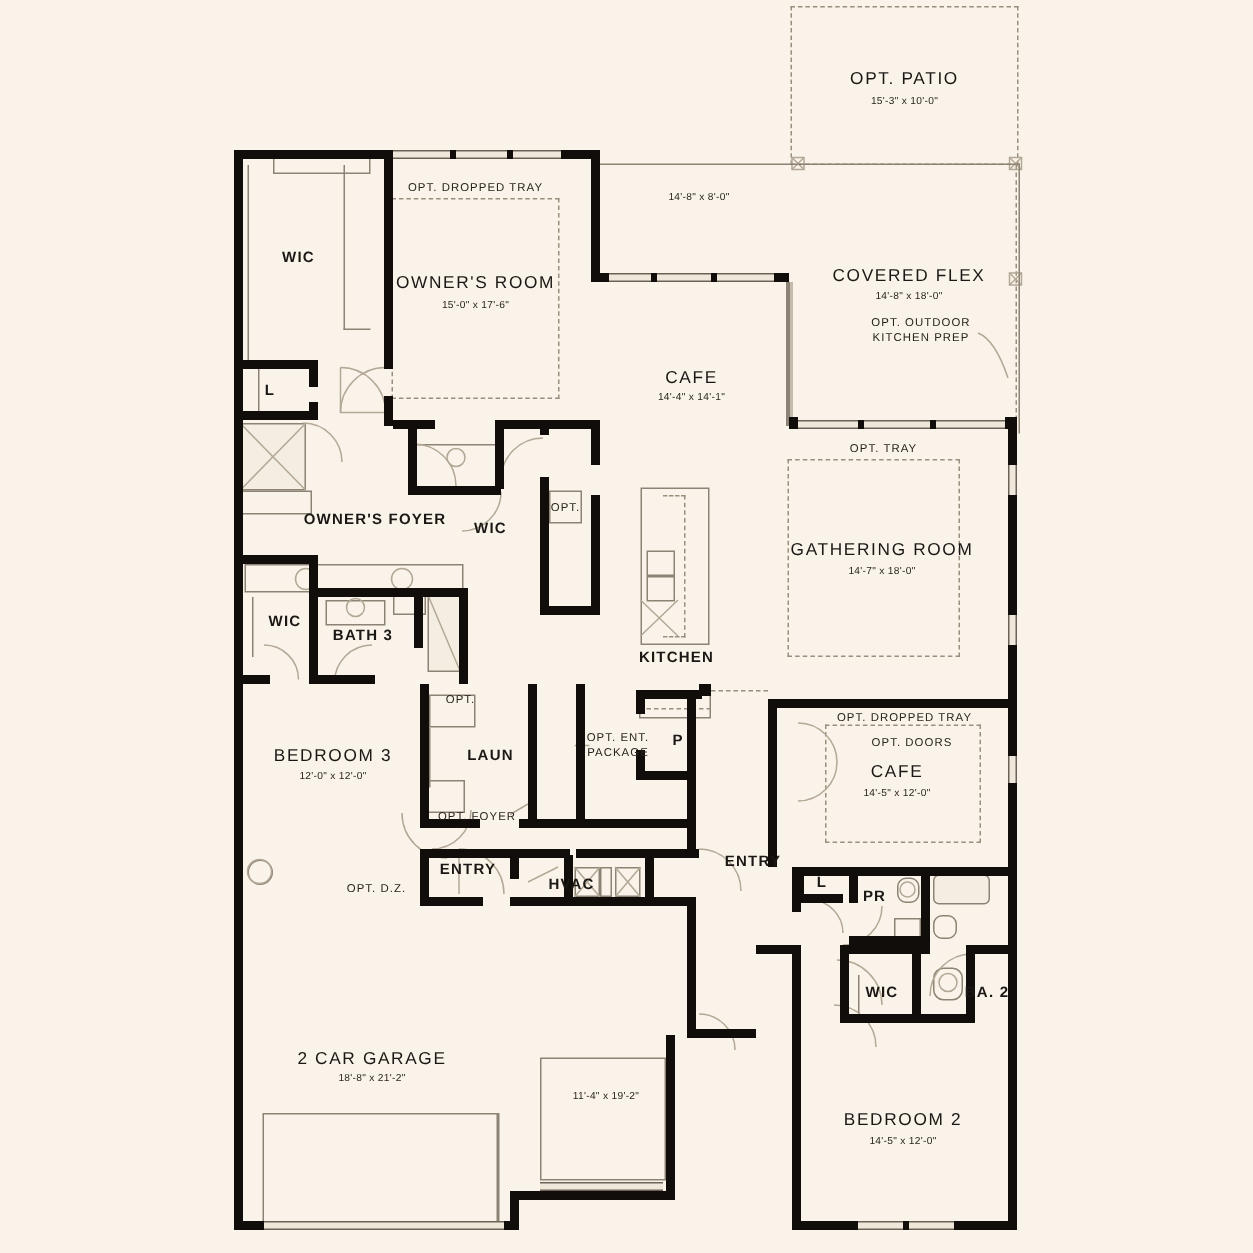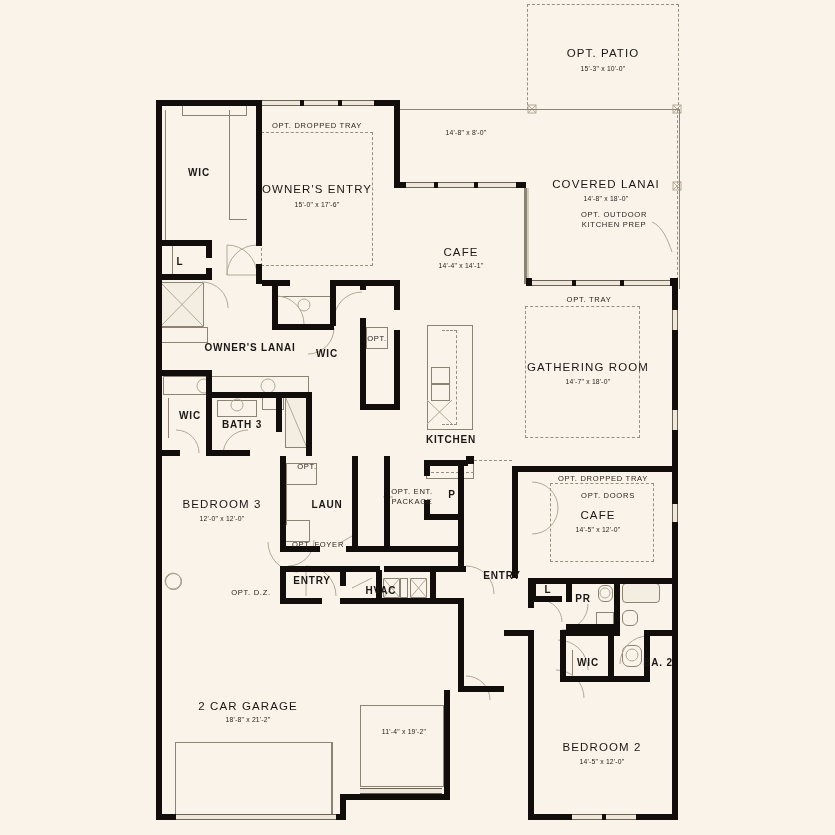--- a/index.html
+++ b/index.html
@@ -351,40 +351,40 @@
   <div class="win" style="left:572px;top:814px;width:64px;height:6px;"></div>
   <div class="wall" style="left:602px;top:814px;width:4px;height:6px;"></div>
   <div class="wall" style="left:528px;top:630px;width:6px;height:190px;"></div>
   <div class="wall" style="left:528px;top:578px;width:6px;height:30px;"></div>
   <div class="wall" style="left:504px;top:630px;width:26px;height:6px;"></div>
   <div class="wall" style="left:504px;top:630px;width:6px;height:6px;"></div>
 
   <div class="lbl room-name" style="left:603px;top:53px;">OPT. PATIO</div>
   <div class="lbl room-dim" style="left:603px;top:68px;">15'-3" x 10'-0"</div>
 
-  <div class="lbl room-name" style="left:606px;top:184px;">COVERED LANAI</div>
+  <div class="lbl room-name" style="left:606px;top:184px;">COVERED FLEX</div>
   <div class="lbl room-dim" style="left:606px;top:198px;">14'-8" x 18'-0"</div>
   <div class="lbl opt-lbl two" style="left:614px;top:220px;">OPT. OUTDOOR
 KITCHEN PREP</div>
 
   <div class="lbl opt-lbl" style="left:317px;top:125px;">OPT. DROPPED TRAY</div>
-  <div class="lbl room-name" style="left:317px;top:189px;">OWNER'S ENTRY</div>
+  <div class="lbl room-name" style="left:317px;top:189px;">OWNER'S ROOM</div>
   <div class="lbl room-dim" style="left:317px;top:204px;">15'-0" x 17'-6"</div>
 
   <div class="lbl dim-free" style="left:466px;top:132px;">14'-8" x 8'-0"</div>
   <div class="lbl room-name" style="left:461px;top:252px;">CAFE</div>
   <div class="lbl room-dim" style="left:461px;top:265px;">14'-4" x 14'-1"</div>
 
   <div class="lbl opt-lbl" style="left:589px;top:299px;">OPT. TRAY</div>
   <div class="lbl room-name" style="left:588px;top:367px;">GATHERING ROOM</div>
   <div class="lbl room-dim" style="left:588px;top:381px;">14'-7" x 18'-0"</div>
 
   <div class="lbl room-name sm" style="left:451px;top:439px;">KITCHEN</div>
 
-  <div class="lbl room-name sm" style="left:250px;top:347px;">OWNER'S LANAI</div>
+  <div class="lbl room-name sm" style="left:250px;top:347px;">OWNER'S FOYER</div>
   <div class="lbl room-name sm" style="left:199px;top:172px;">WIC</div>
   <div class="lbl room-name sm" style="left:327px;top:353px;">WIC</div>
   <div class="lbl room-name sm" style="left:190px;top:415px;">WIC</div>
   <div class="lbl room-name sm" style="left:242px;top:424px;">BATH 3</div>
   <div class="lbl room-name" style="left:222px;top:504px;">BEDROOM 3</div>
   <div class="lbl room-dim" style="left:222px;top:518px;">12'-0" x 12'-0"</div>
   <div class="lbl opt-lbl" style="left:307px;top:466px;">OPT.</div>
   <div class="lbl room-name sm" style="left:327px;top:504px;">LAUN</div>
   <div class="lbl opt-lbl" style="left:318px;top:544px;">OPT. FOYER</div>
   <div class="lbl opt-lbl" style="left:377px;top:338px;">OPT.</div>

